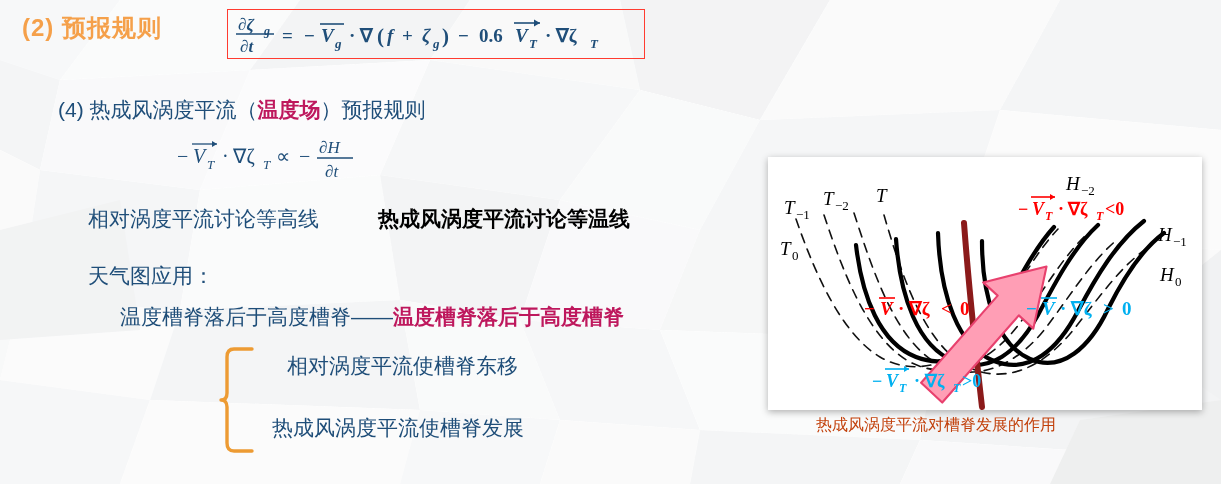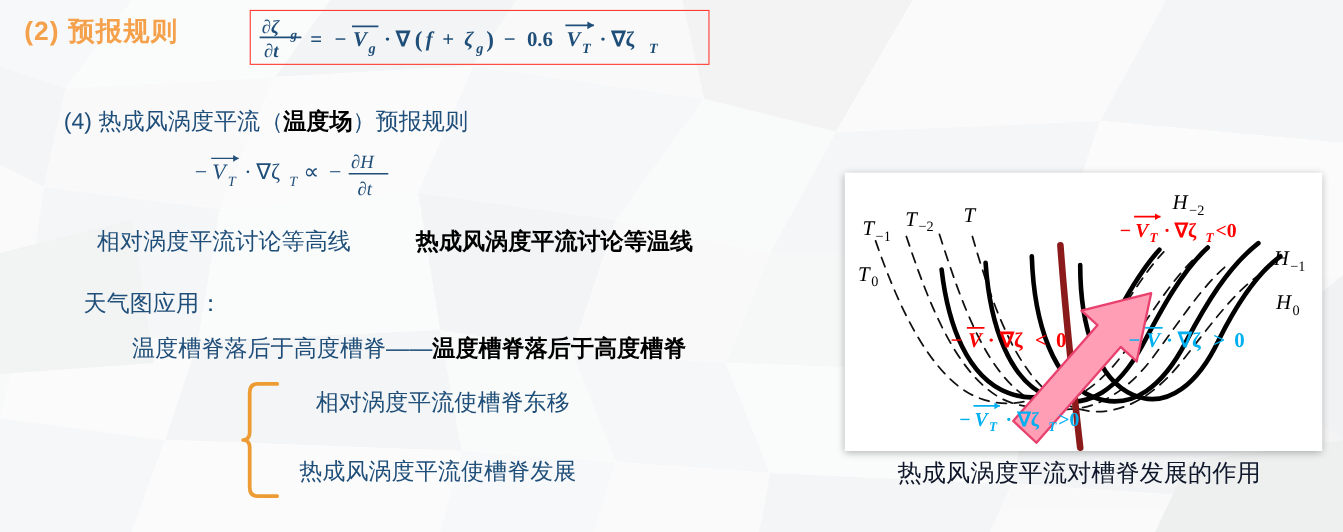--- a/index.html
+++ b/index.html
@@ -44,21 +44,21 @@
   .formula-box svg { display:block; }
 
   
   .line {
     position: absolute;
     font-size: 21px;
     color: #1F4E79;
     white-space: nowrap;
   }
   .line.red { color: #000000; font-weight: bold; }
-  .red-inline { color: #000000; font-weight: bold; }
+  .red-inline { color: #be185d; font-weight: bold; }
 
   .sub-formula {
     position: absolute;
     left: 175px; top: 131px;
     color: #1F4E79;
   }
 
   
   .brace { position: absolute; left: 218px; top: 345px; }
 
@@ -68,22 +68,22 @@
     left: 768px; top: 157px;
     width: 434px; height: 253px;
     background: #ffffff;
     box-shadow: 0 2px 7px rgba(0,0,0,0.30);
   }
   .diagram-panel svg { display: block; }
 
   .caption {
     position: absolute;
     left: 816px; top: 415px;
-    font-size: 22px;
-    color: #0f172a;
+    font-size: 16px;
+    color: #c2410c;
     white-space: nowrap;
   }
 </style>
 </head>
 <body>
 
 <div id="slide">
 
   <svg id="bg" viewBox="0 0 1221 484" preserveAspectRatio="none">
     <rect x="0" y="0" width="1221" height="484" fill="#ffffff"></rect>
@@ -192,21 +192,21 @@
         <line x1="142" y1="27" x2="178" y2="27" stroke="#1F4E79" stroke-width="1.3"></line>
         <text x="150" y="46" font-size="17" font-style="italic">∂t</text>
       </g>
     </svg>
   </div>
 
   <div class="line" style="left:88px; top:205px;">相对涡度平流讨论等高线</div>
 
   <div class="line red" style="left:378px; top:205px;">热成风涡度平流讨论等温线</div>
 
-  <div class="line" style="left:76px; top:262px;">天气图应用：</div>
+  <div class="line" style="left:88px; top:262px;">天气图应用：</div>
 
   <div class="line" style="left:120px; top:303px;">
     <span>温度槽脊落后于高度槽脊——</span><span class="red-inline">温度槽脊落后于高度槽脊</span>
   </div>
 
   <svg class="brace" width="40" height="110" viewBox="0 0 40 110">
     <path d="M 34 4 L 16 4 Q 9 4 9 12 L 9 48 Q 9 55 3 55 Q 9 55 9 62 L 9 98 Q 9 106 16 106 L 34 106" fill="none" stroke="#ED9B33" stroke-width="3.4" stroke-linecap="round" stroke-linejoin="round"></path>
   </svg>
 
   <div class="line" style="left:287px; top:352px;">相对涡度平流使槽脊东移</div>

